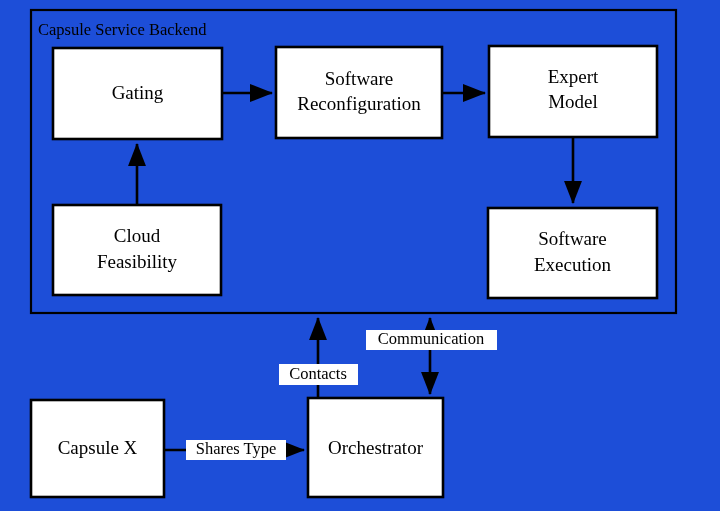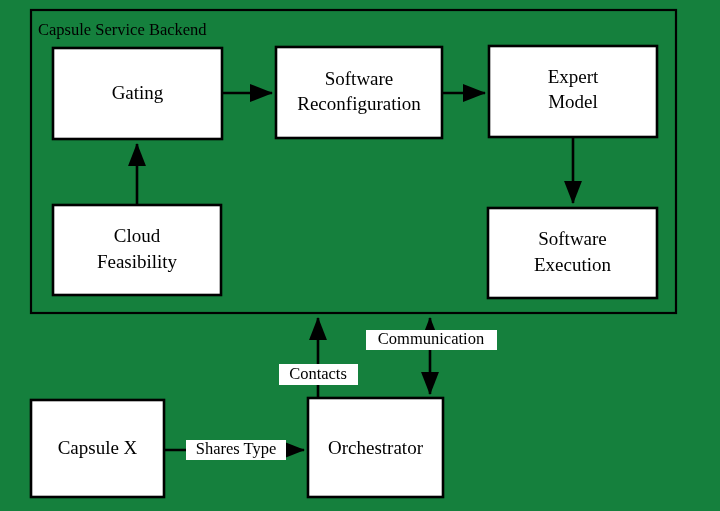--- a/index.html
+++ b/index.html
@@ -10,21 +10,21 @@
   body {
     width: 720px;
     height: 511px;
     font-family: "Liberation Serif", "DejaVu Serif", serif;
     overflow: hidden;
   }
   #diagram-root {
     position: relative;
     width: 720px;
     height: 511px;
-    background: #15803d;
+    background: #1d4ed8;
   }
   svg.diagram-canvas {
     position: absolute;
     top: 0;
     left: 0;
     width: 720px;
     height: 511px;
   }
   .node-rect {
     fill: #ffffff;

